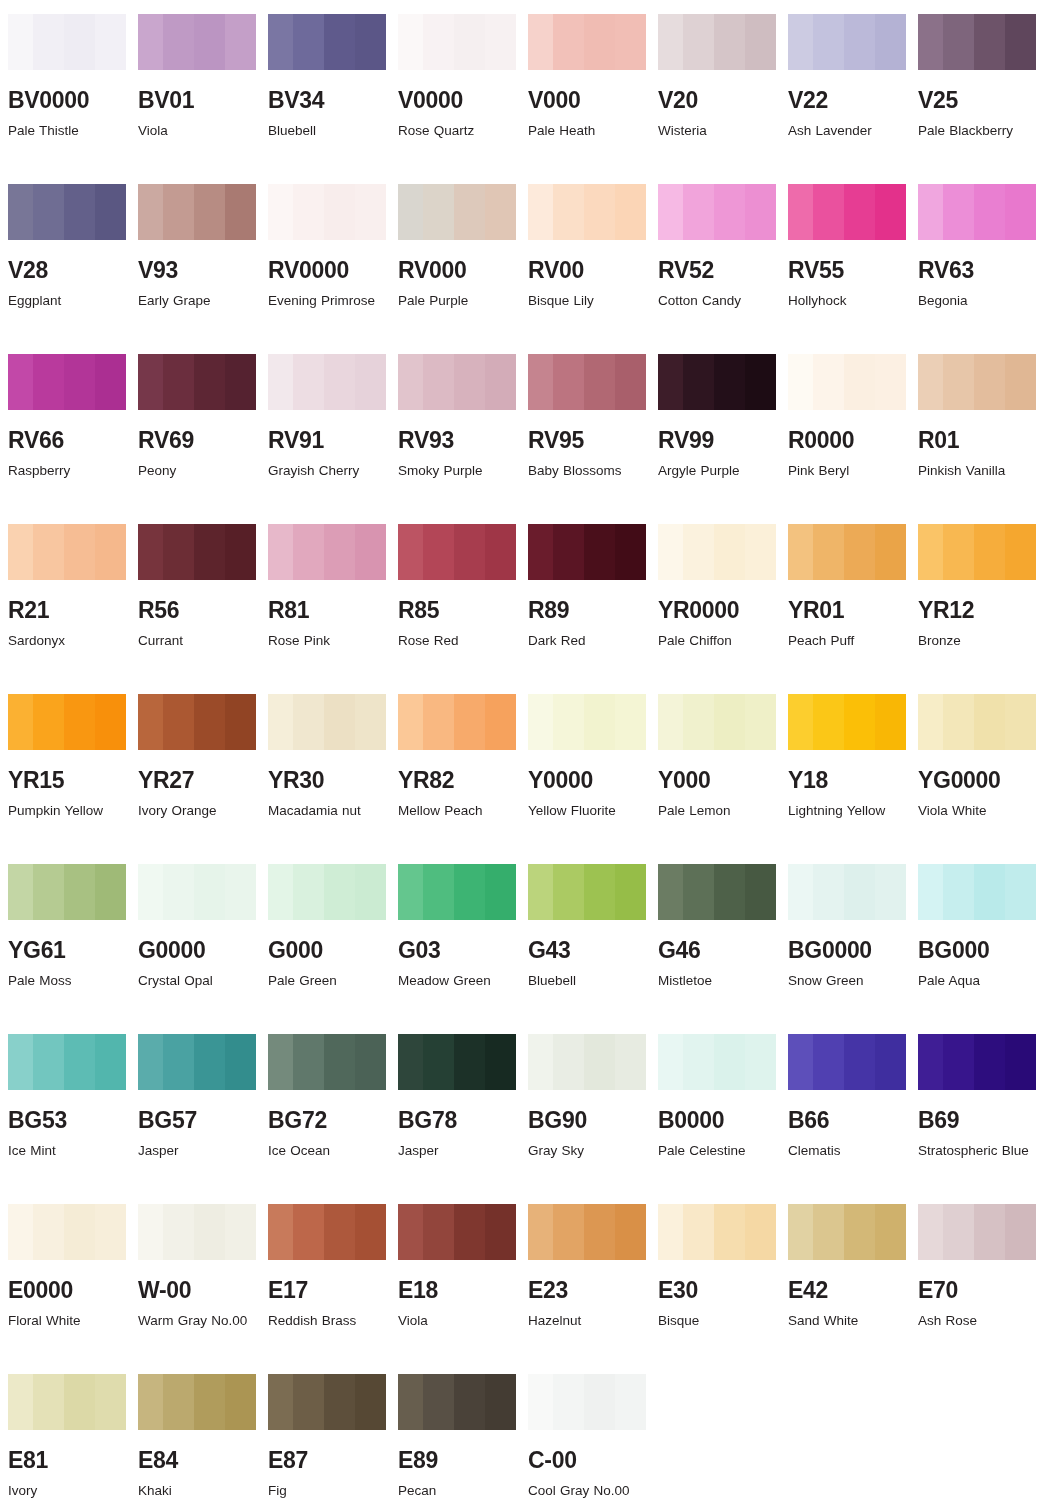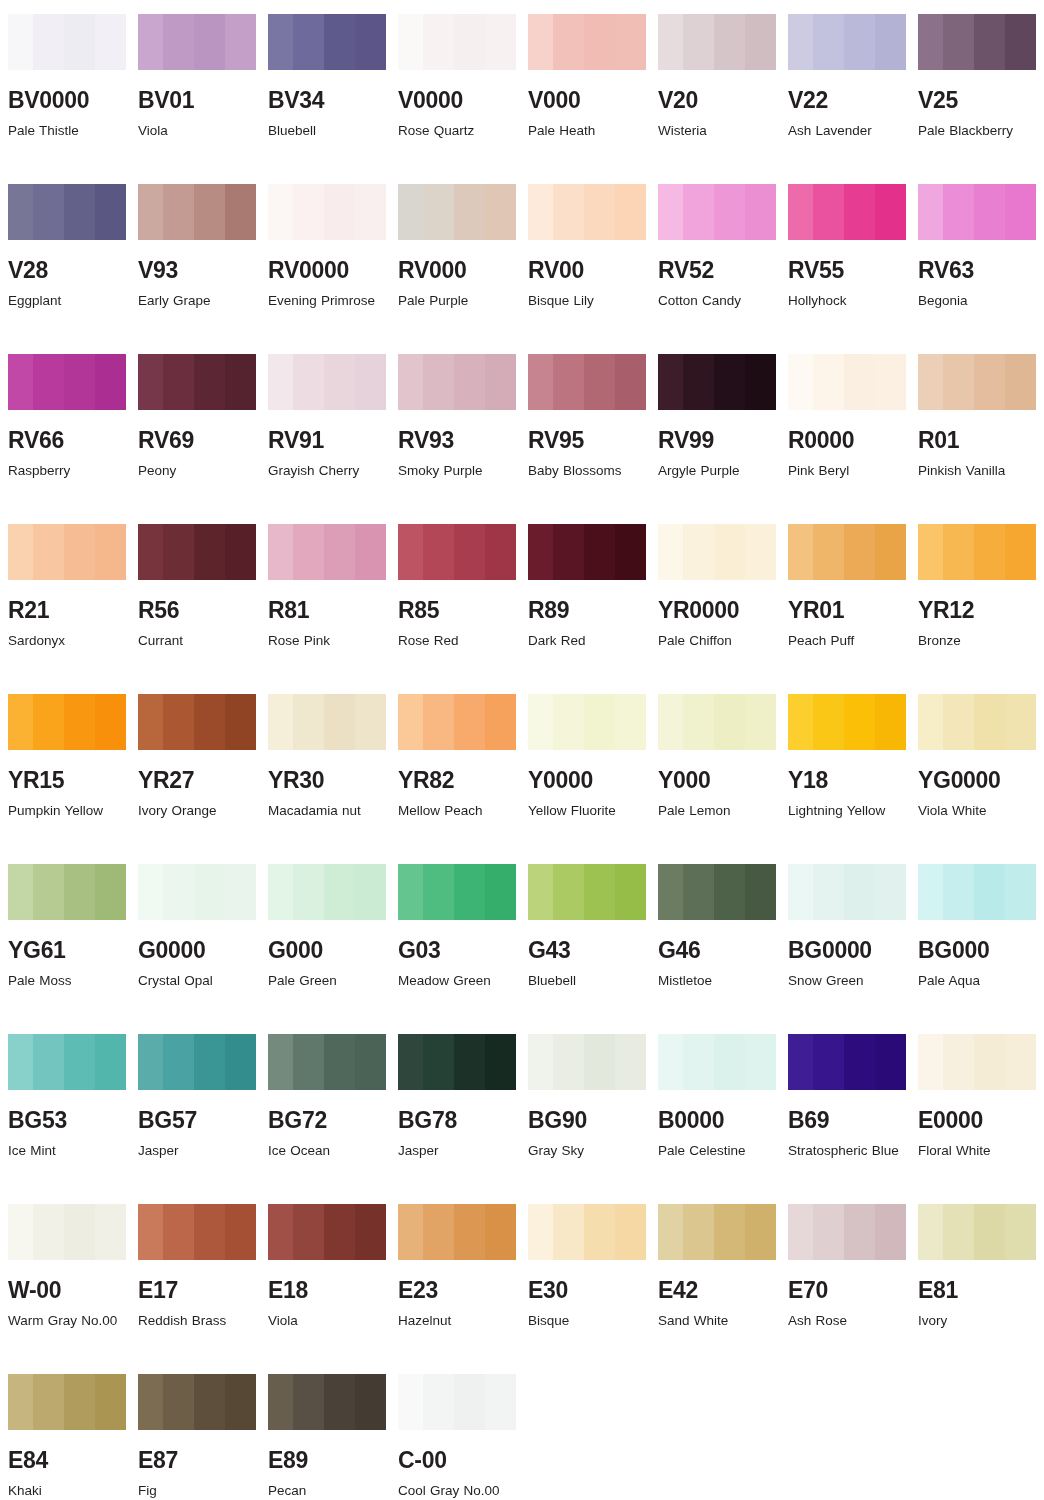--- a/index.html
+++ b/index.html
@@ -596,20 +596,30 @@
       <div class="swatch-bands" style="background: rgb(224, 244, 238);">
         <div class="band b0" style="background: rgb(232, 247, 243);"></div>
         <div class="band b1" style="background: rgb(225, 244, 239);"></div>
         <div class="band b2" style="background: rgb(218, 242, 235);"></div>
         <div class="band b3" style="background: rgb(222, 243, 237);"></div>
       </div>
       <div class="swatch-code">B0000</div>
       <div class="swatch-name">Pale Celestine</div>
     </div>
     <div class="swatch-cell">
+      <div class="swatch-bands" style="background: rgb(79, 63, 176);">
+        <div class="band b0" style="background: rgb(93, 79, 186);"></div>
+        <div class="band b1" style="background: rgb(80, 64, 177);"></div>
+        <div class="band b2" style="background: rgb(69, 52, 166);"></div>
+        <div class="band b3" style="background: rgb(63, 46, 159);"></div>
+      </div>
+      <div class="swatch-code">B66</div>
+      <div class="swatch-name">Clematis</div>
+    </div>
+    <div class="swatch-cell">
       <div class="swatch-bands" style="background: rgb(53, 19, 138);">
         <div class="band b0" style="background: rgb(63, 30, 149);"></div>
         <div class="band b1" style="background: rgb(55, 21, 140);"></div>
         <div class="band b2" style="background: rgb(45, 13, 126);"></div>
         <div class="band b3" style="background: rgb(41, 10, 119);"></div>
       </div>
       <div class="swatch-code">B69</div>
       <div class="swatch-name">Stratospheric Blue</div>
     </div>
     <div class="swatch-cell">

